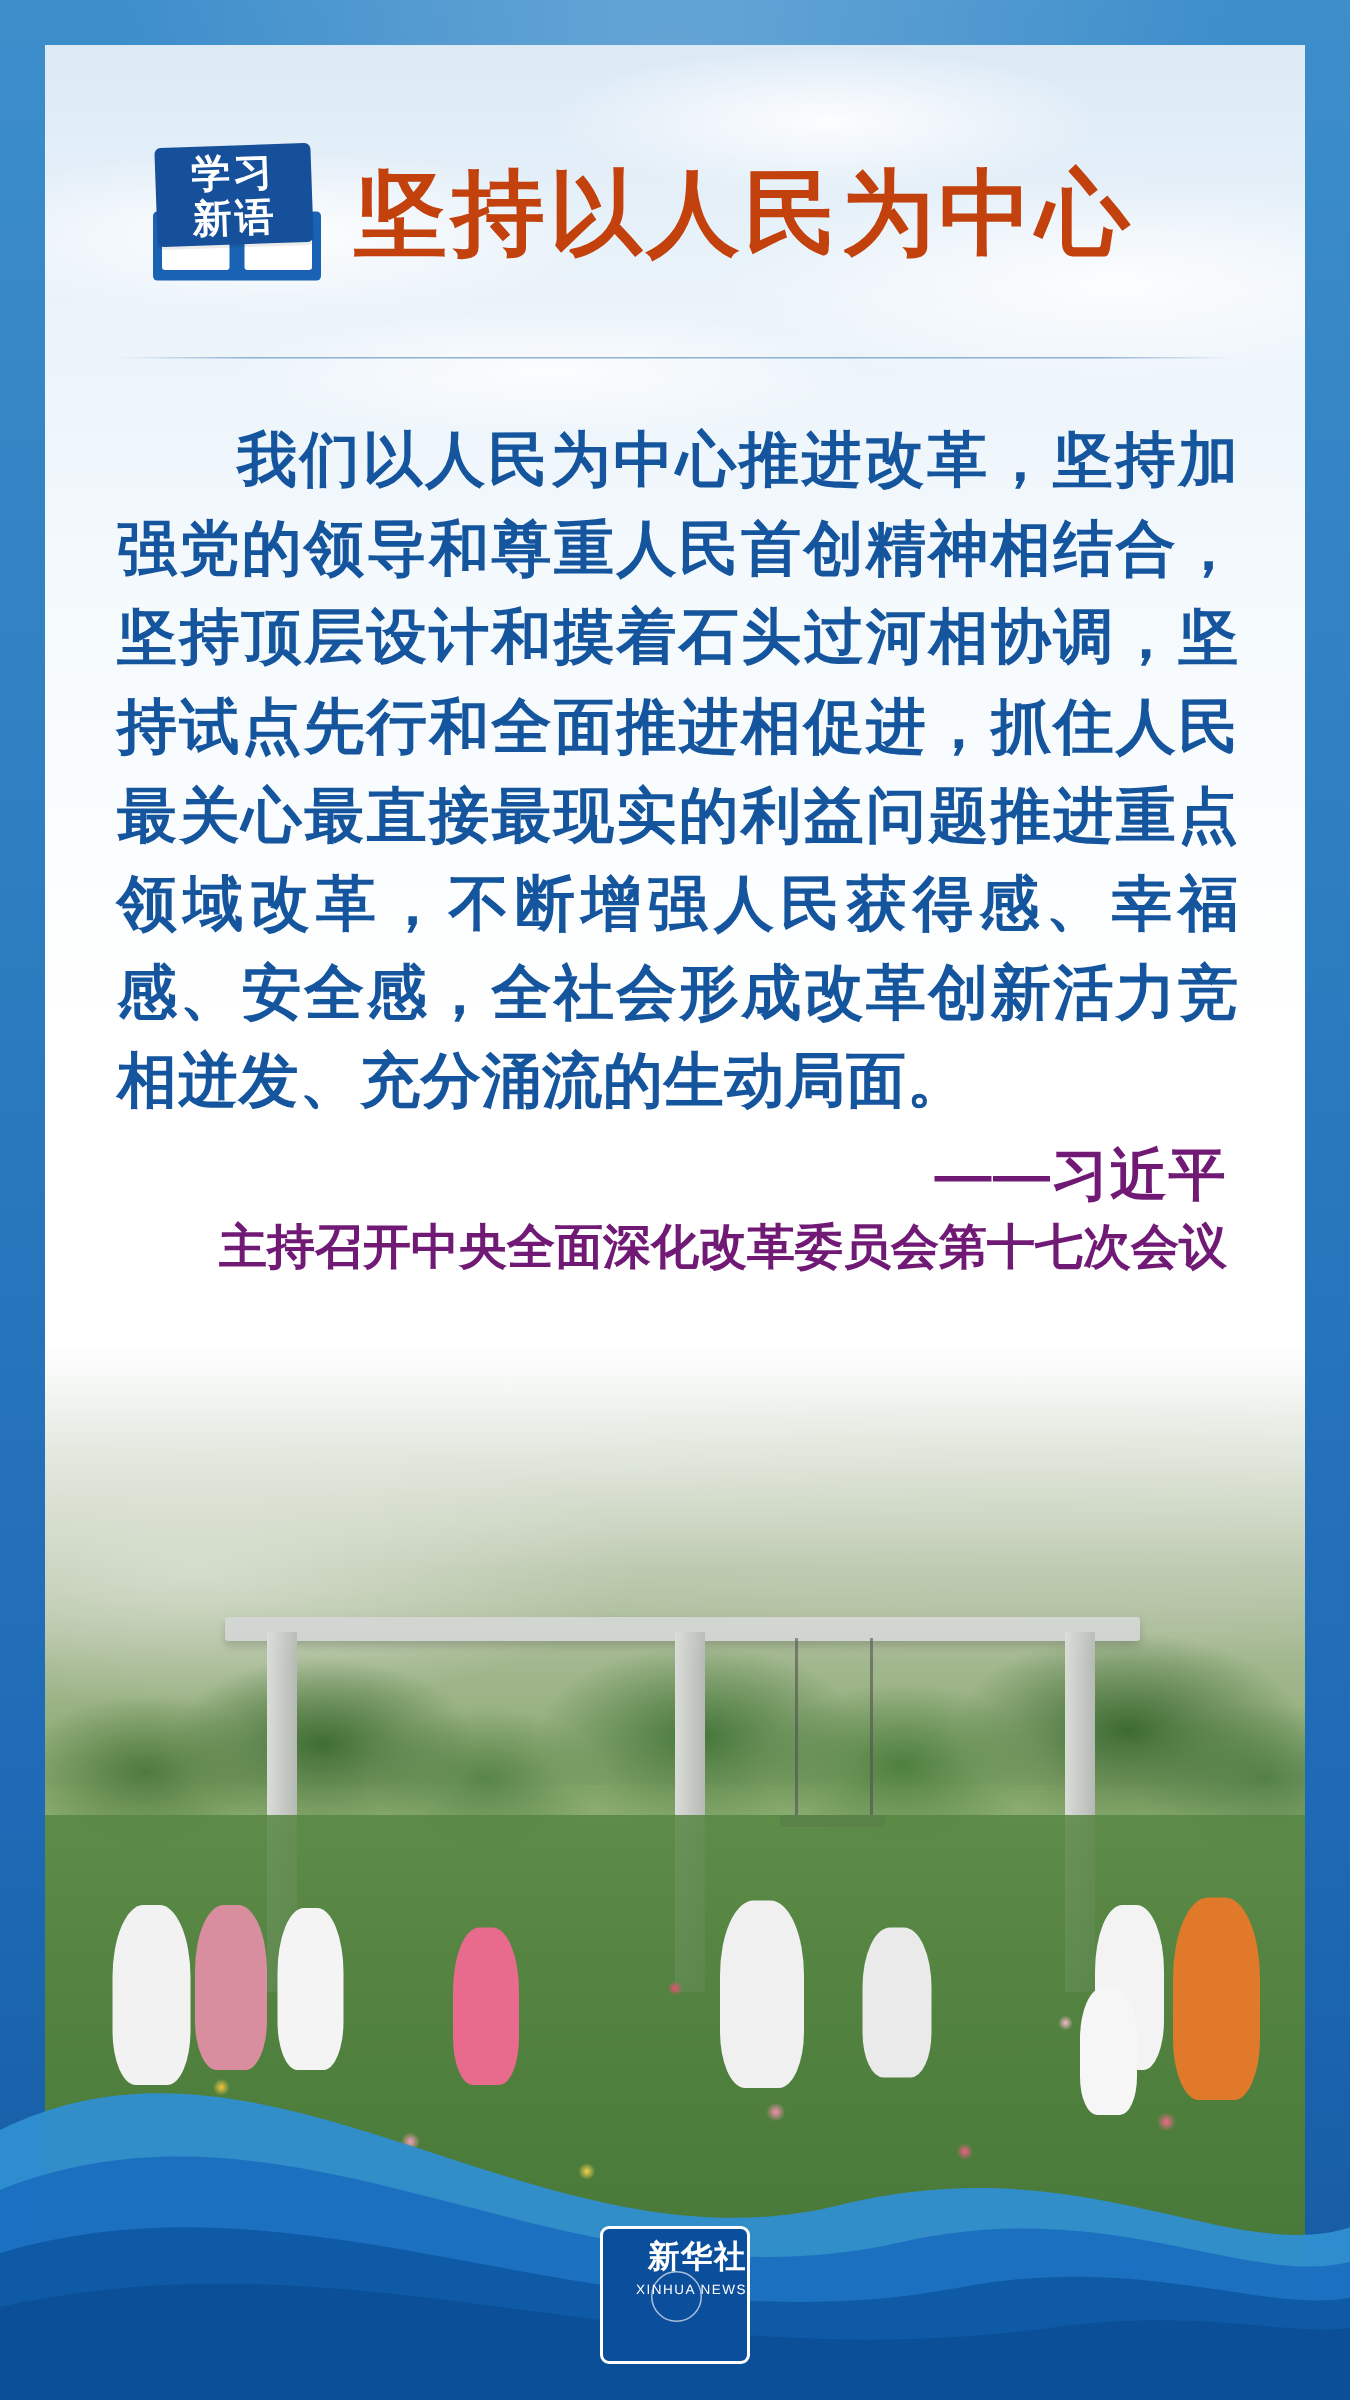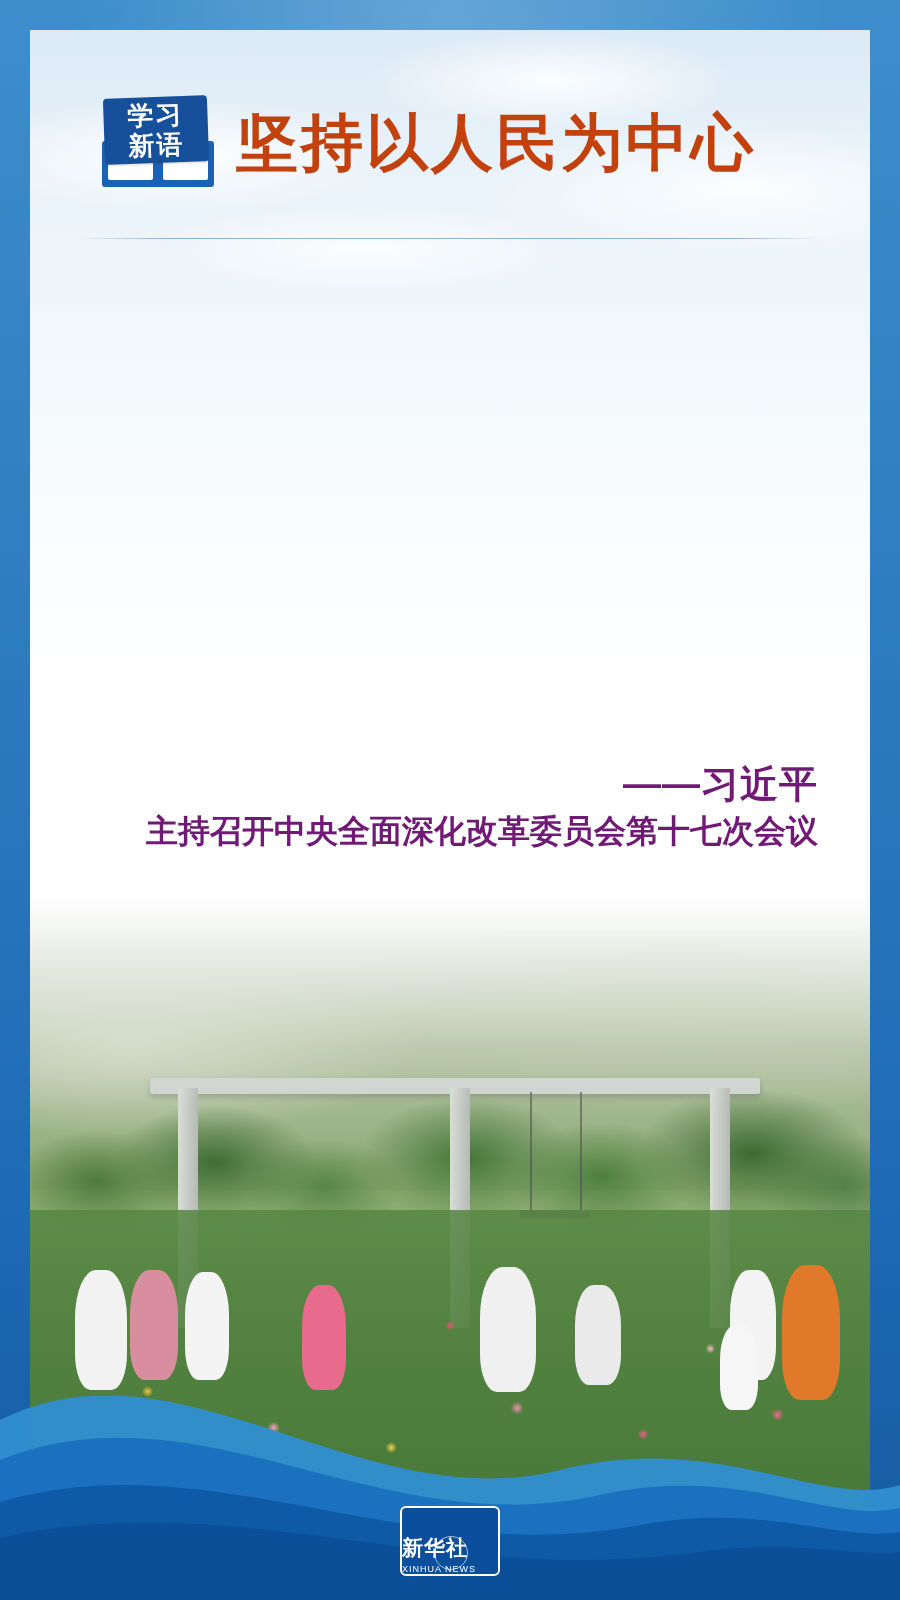--- a/index.html
+++ b/index.html
@@ -321,28 +321,28 @@
     height: 330px;
     pointer-events: none;
   }
 
   .logo-badge {
     position: absolute;
     left: 50%;
     bottom: 24px;
     transform: translateX(-50%);
     width: 100px;
-    height: 70px;
+    height: 92px;
     background: #0b4e9b;
     border-radius: 6px;
     border: 2px solid #ffffff;
     color: #ffffff;
-    text-align: left;
+    text-align: right;
     box-sizing: border-box;
-    padding-top: 28px;
+    padding-top: 7px;
   }
   .logo-badge .cn {
     font-size: 21px;
     font-weight: bold;
     letter-spacing: 1px;
     line-height: 1.1;
   }
   .logo-badge .en {
     font-size: 9px;
     letter-spacing: 1px;
@@ -380,20 +380,21 @@
         <div class="seal">
           <span>学习</span>
           <span>新语</span>
         </div>
       </div>
       <div class="title">坚持以人民为中心</div>
     </div>
 
     <div class="divider"></div>
 
+    <div class="quote">我们以人民为中心推进改革，坚持加强党的领导和尊重人民首创精神相结合，坚持顶层设计和摸着石头过河相协调，坚持试点先行和全面推进相促进，抓住人民最关心最直接最现实的利益问题推进重点领域改革，不断增强人民获得感、幸福感、安全感，全社会形成改革创新活力竞相迸发、充分涌流的生动局面。</div>
 
     <div class="attribution">
       <div class="author">——习近平</div>
       <div class="meeting">主持召开中央全面深化改革委员会第十七次会议</div>
     </div>
 
     <div class="photo">
       <div class="hillside"></div>
       <div class="treeline"></div>
       <div class="pergola">

